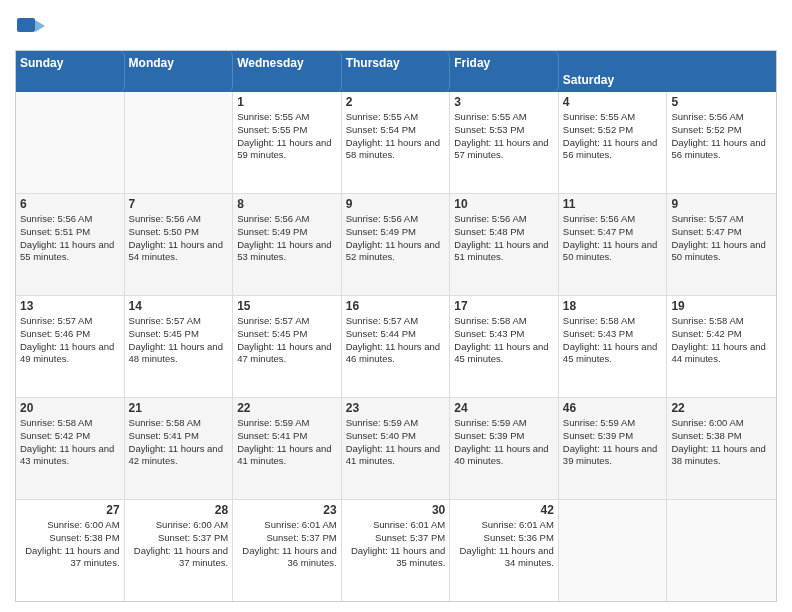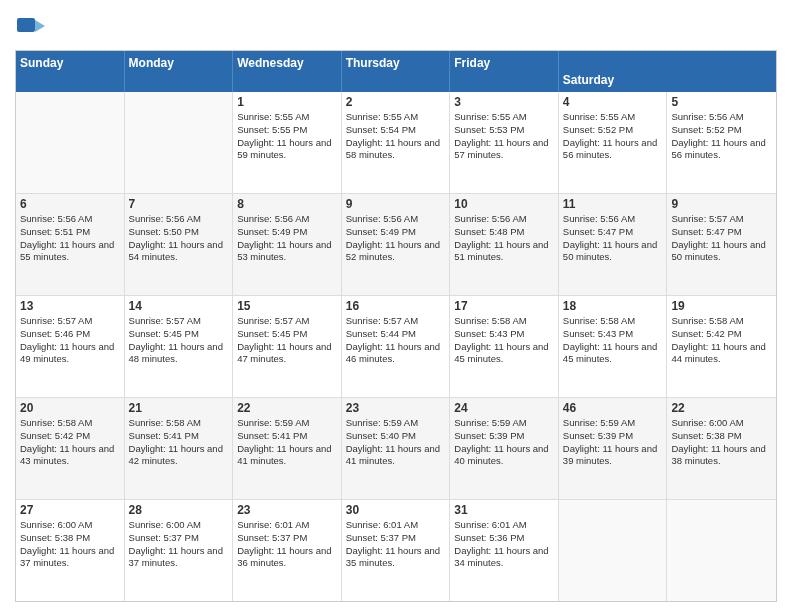--- a/index.html
+++ b/index.html
@@ -51,34 +51,35 @@
       grid-template-columns: repeat(7, 1fr);
       background: #2a6aad;
     }
     .cal-header-cell {
       color: #fff;
       font-size: 12px;
       font-weight: bold;
       padding: 5px 4px;
       text-align: left;
       border-right: 1px solid #4a8ac4;
+      border-radius: 6px;
     }
     .cal-header-cell:last-child { border-right: none; margin-top: 17px; }
     .cal-body {
       flex: 1;
       display: flex;
       flex-direction: column;
     }
     .cal-row {
       display: grid;
       grid-template-columns: repeat(7, 1fr);
       flex: 1;
       border-bottom: 1px solid #ddd;
     }
-    .cal-row:last-child { border-bottom: none; }
+    .cal-row:last-child { border-bottom: none; text-align: right; }
     .cal-cell {
       border-right: 1px solid #ddd;
       padding: 3px 4px;
       font-size: 10px;
       color: #333;
       vertical-align: top;
       min-height: 70px;
     }
     .cal-cell:last-child { border-right: none; }
     .cal-cell.empty { background: #f9f9f9; }
@@ -314,21 +315,21 @@
 Sunset: 5:37 PM
 Daylight: 11 hours and 36 minutes.</div>
           </div>
           <div class="cal-cell">
             <span class="day-num">30</span>
             <div class="cell-info" style="white-space: pre-line;">Sunrise: 6:01 AM
 Sunset: 5:37 PM
 Daylight: 11 hours and 35 minutes.</div>
           </div>
           <div class="cal-cell">
-            <span class="day-num">31</span>
+            <span class="day-num">42</span>
             <div class="cell-info" style="white-space: pre-line;">Sunrise: 6:01 AM
 Sunset: 5:36 PM
 Daylight: 11 hours and 34 minutes.</div>
           </div>
           <div class="cal-cell empty"></div>
           <div class="cal-cell empty"></div>
         </div>
       </div>
   </div>
 </div>

